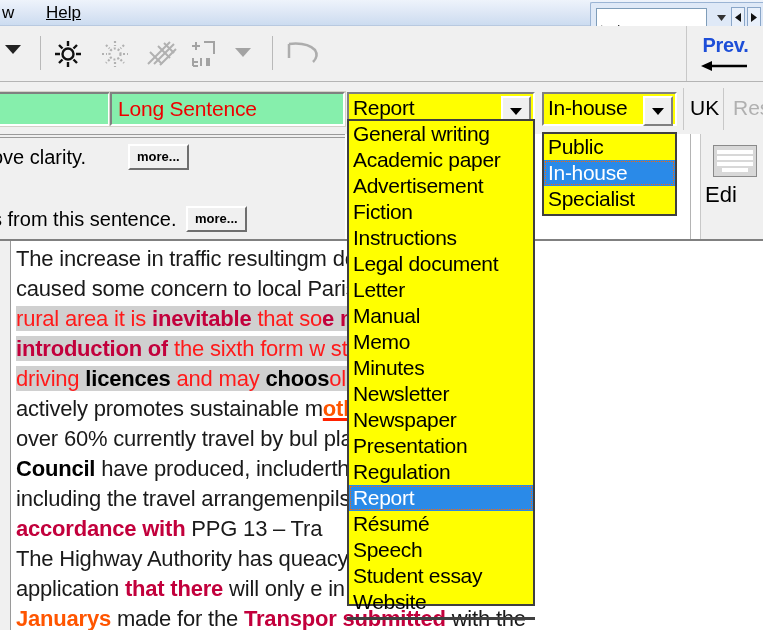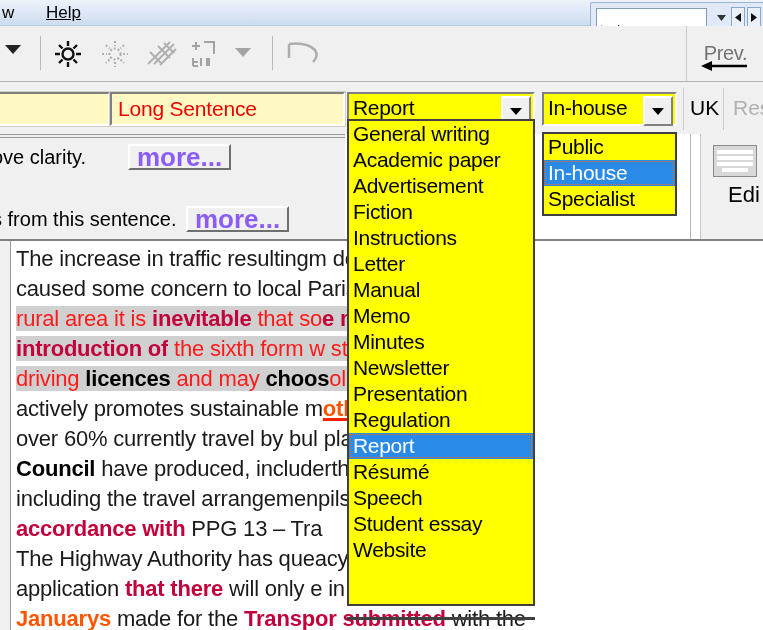--- a/index.html
+++ b/index.html
@@ -65,36 +65,36 @@
   .ticon{position:absolute;top:12px;width:34px;height:32px;}
 
   #prevbtn{
     position:absolute;left:686px;top:0px;width:77px;height:55px;
     background:#f0f0f0;
     border-left:1px solid #c8c8c8;
     box-sizing:border-box;
     text-align:center;
   }
   #prevbtn .plabel{
-    position:absolute;left:0;top:16px;width:77px;
-    font-size:20px;font-weight:normal;color:#737373;letter-spacing:-.3px;
+    position:absolute;left:0;top:8px;width:77px;
+    font-size:20px;font-weight:bold;color:#1d4ed8;letter-spacing:-.3px;
   }
   #prevbtn .parrow{
     position:absolute;left:14px;top:32px;width:48px;height:10px;
   }
 
   
   #fieldbar{
     left:0;top:82px;width:763px;height:52px;
     background:#f0f0f0;
     box-sizing:border-box;
   }
   .tfield{
     position:absolute;top:92px;height:34px;box-sizing:border-box;
-    background:#fef9c3;
+    background:#86efac;
     border:2px solid;
     border-color:#808080 #ffffff #ffffff #808080;
     outline:1px solid #d4d0c8;
   }
   .tfield span{
     display:block;padding:3px 6px;font-size:21px;color:#ee0000;
     white-space:nowrap;letter-spacing:-.2px;
   }
 
   .combo{
@@ -137,38 +137,38 @@
   }
   #advice .hr{position:absolute;left:0;width:345px;height:1px;background:#9a9a9a;}
   .adviceline{
     position:absolute;font-size:20px;color:#000;white-space:nowrap;
   }
   .morebtn{
     position:absolute;height:26px;box-sizing:border-box;
     background:#f0f0f0;
     border:2px solid;
     border-color:#ffffff #6f6f6f #6f6f6f #ffffff;
-    font-size:26px;font-weight:bold;color:#8b5cf6;
+    font-size:13px;font-weight:bold;color:#000000;
     padding:0 7px;line-height:22px;
   }
 
   
   #rightpanel{
     left:700px;top:134px;width:63px;height:105px;
     background:#f0f0f0;
     border-left:1px solid #c8c8c8;
   }
   #kbicon{
     position:absolute;left:12px;top:11px;width:42px;height:30px;
     background:#d8d8d8;border:1px solid #8a8a8a;
   }
   #kbicon .row{position:absolute;left:3px;height:4px;background:#fff;}
   #editlabel{
     position:absolute;left:4px;top:48px;font-size:22px;color:#000;
-    font-weight:normal;white-space:nowrap;margin-left:23px;
+    font-weight:normal;white-space:nowrap;
   }
   #rp-divider{position:absolute;left:690px;top:134px;width:1px;height:105px;background:#b4b4b4;}
   #rp-white{
     position:absolute;left:694px;top:134px;width:2px;height:104px;background:#fff;
   }
 
   
   #docwrap{
     left:0;top:239px;width:763px;height:391px;
     background:#ffffff;
@@ -401,25 +401,27 @@
       <div class="ln"><span class="t-org">Januarys</span><span> made for the </span><span class="t-crim">Transpor</span><span class="t-crim"> submitted</span><span> with the</span></div>
     </div>
 </div>
 
 <div class="abs" id="ddtype">
     <div class="item">General writing</div>
     <div class="item">Academic paper</div>
     <div class="item">Advertisement</div>
     <div class="item">Fiction</div>
     <div class="item">Instructions</div>
+    <div class="item">Legal document</div>
     <div class="item">Letter</div>
     <div class="item">Manual</div>
     <div class="item">Memo</div>
     <div class="item">Minutes</div>
     <div class="item">Newsletter</div>
+    <div class="item">Newspaper</div>
     <div class="item">Presentation</div>
     <div class="item">Regulation</div>
     <div class="item active">Report</div>
     <div class="item">Résumé</div>
     <div class="item">Speech</div>
     <div class="item">Student essay</div>
     <div class="item">Website</div>
   </div>
 <div class="abs" id="dd-bottom-edge"></div>
 <div class="abs" id="ddpub">

